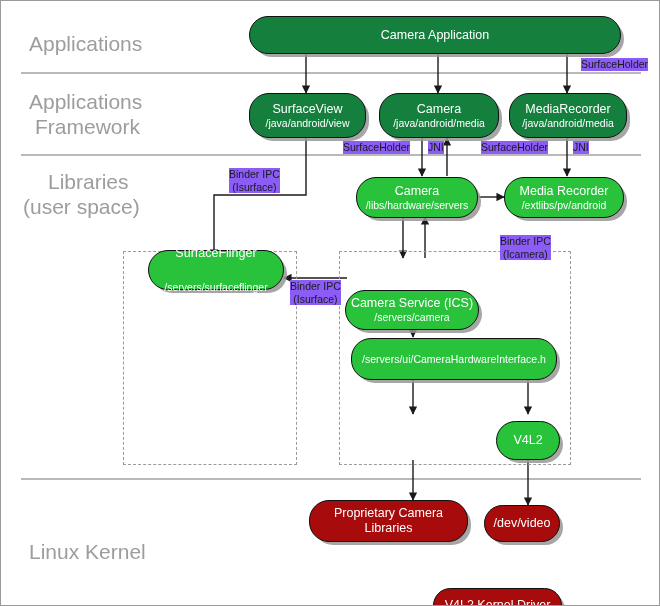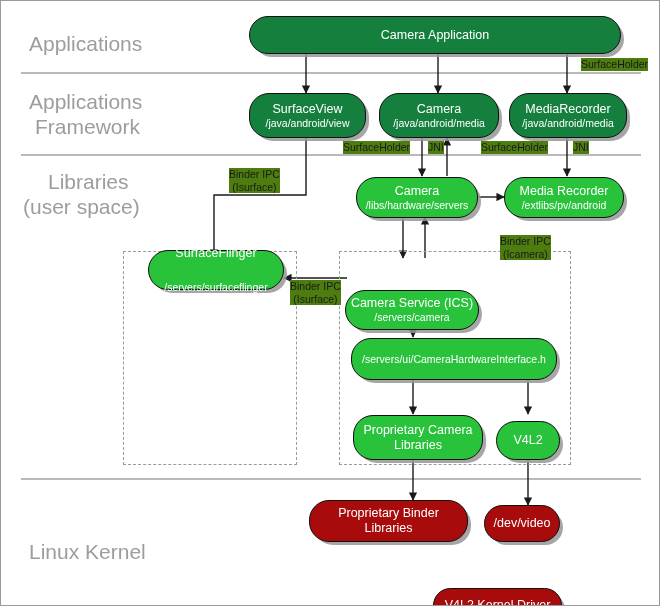--- a/index.html
+++ b/index.html
@@ -51,21 +51,21 @@
   .node .t1.wrap, .node .t2.wrap { white-space: normal; }
   .node.blue { background: #15803d; }
   .node.green { background: #28c23b; }
   .node.red   { background: #a80b0b; }
   .edge-label {
     position: absolute;
     color: #1a1a1a;
     font-size: 10.5px;
     line-height: 12.5px;
     white-space: nowrap;
-    background: #4d7c0f;
+    background: #8b5cf6;
     text-align: center;
     z-index: 6;
   }
   .dashed-group {
     position: absolute;
     border: 1.4px dashed #9a9a9a;
     box-sizing: border-box;
     z-index: 1;
   }
 </style>
@@ -175,30 +175,27 @@
 
   <div class="node green" style="left:344px; top:257px; width:134px; height:40px;margin-top:32px;">
     <span class="t1">Camera Service (ICS)</span>
     <span class="t2">/servers/camera</span>
   </div>
 
   <div class="node green" style="left:350px; top:337px; width:206px; height:42px;">
     <span class="t2">/servers/ui/CameraHardwareInterface.h</span>
   </div>
 
-  <div class="node green" style="left:352px; top:414px; width:130px; height:45px;">
-    <span class="t1 wrap" style="max-width:112px;">Proprietary Camera Libraries</span>
-  </div>
 
   <div class="node green" style="left:495px; top:420px; width:64px; height:39px;">
     <span class="t1">V4L2</span>
   </div>
 
   <div class="node red" style="left:308px; top:499px; width:159px; height:42px;">
-    <span class="t1 wrap" style="max-width:118px;">Proprietary Binder Libraries</span>
+    <span class="t1 wrap" style="max-width:118px;">Proprietary Camera Libraries</span>
   </div>
 
   <div class="node red" style="left:483px; top:504px; width:76px; height:37px;">
     <span class="t1">/dev/video</span>
   </div>
 
   <div class="node red" style="left:432px; top:587px; width:129px; height:35px;">
     <span class="t1">V4L2 Kernel Driver</span>
   </div>
 

